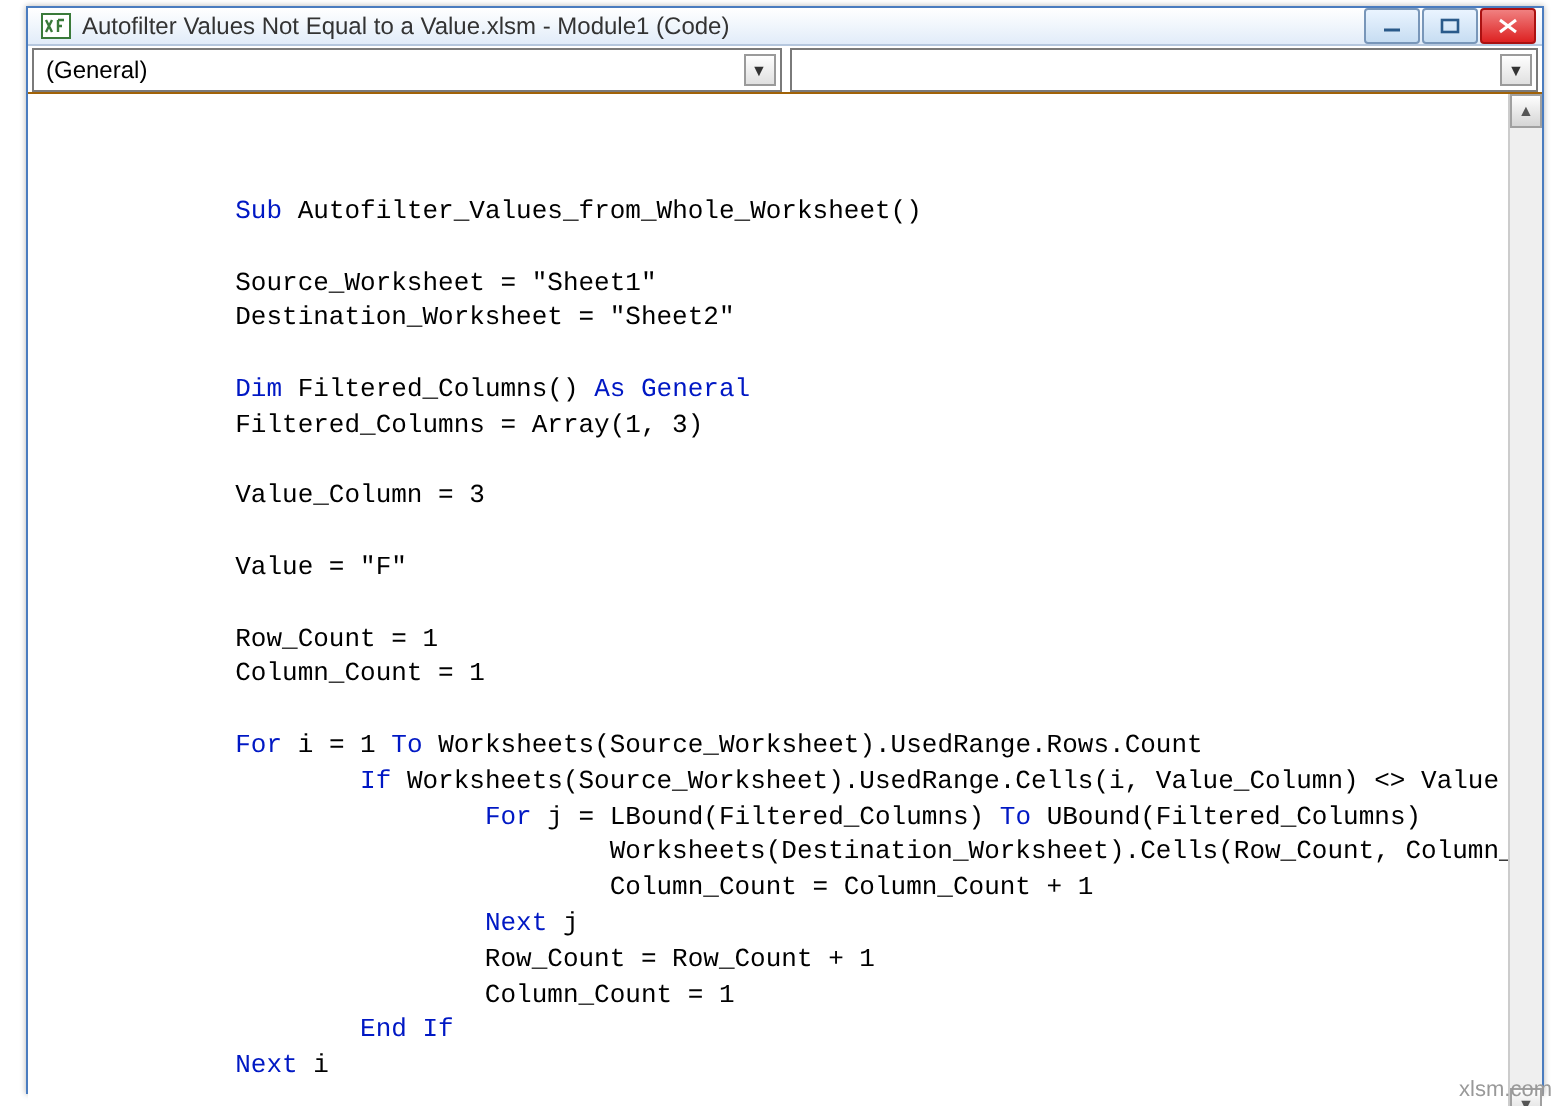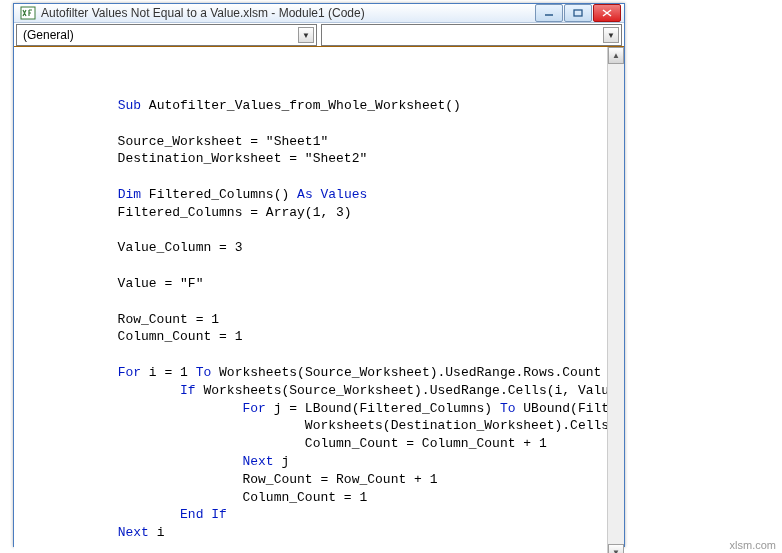--- a/index.html
+++ b/index.html
@@ -7,21 +7,21 @@
       width: 782px;
       height: 553px;
       background: #fff;
       font-family: "Segoe UI", Tahoma, sans-serif;
       overflow: hidden;
       position: relative;
     }
     .window {
       position: absolute;
       left: 13px; top: 3px;
-      width: 612px; height: 544px;
+      width: 759px; height: 544px;
       border: 1px solid #4a7cbf;
       background: #fff;
       display: flex;
       flex-direction: column;
       box-shadow: 0 0 3px rgba(0,0,0,0.3);
     }
     .title-bar {
       height: 28px;
       background: linear-gradient(to bottom, #ffffff, #e1ecf9);
       border-bottom: 1px solid #b5c7de;
@@ -217,21 +217,21 @@
     </div>
   </div>
 
   <div class="code-area-wrap">
     <div class="code-area">
       <div class="code-content" id="code-content">            <span class="kw">Sub </span>Autofilter_Values_from_Whole_Worksheet()
 
             Source_Worksheet = "Sheet1"
             Destination_Worksheet = "Sheet2"
 
-            <span class="kw">Dim </span>Filtered_Columns() <span class="kw">As Values</span>
+            <span class="kw">Dim </span>Filtered_Columns() <span class="kw">As General</span>
             Filtered_Columns = Array(1, 3)
 
             Value_Column = 3
 
             Value = "F"
 
             Row_Count = 1
             Column_Count = 1
 
             <span class="kw">For </span>i = 1 <span class="kw">To </span>Worksheets(Source_Worksheet).UsedRange.Rows.Count

